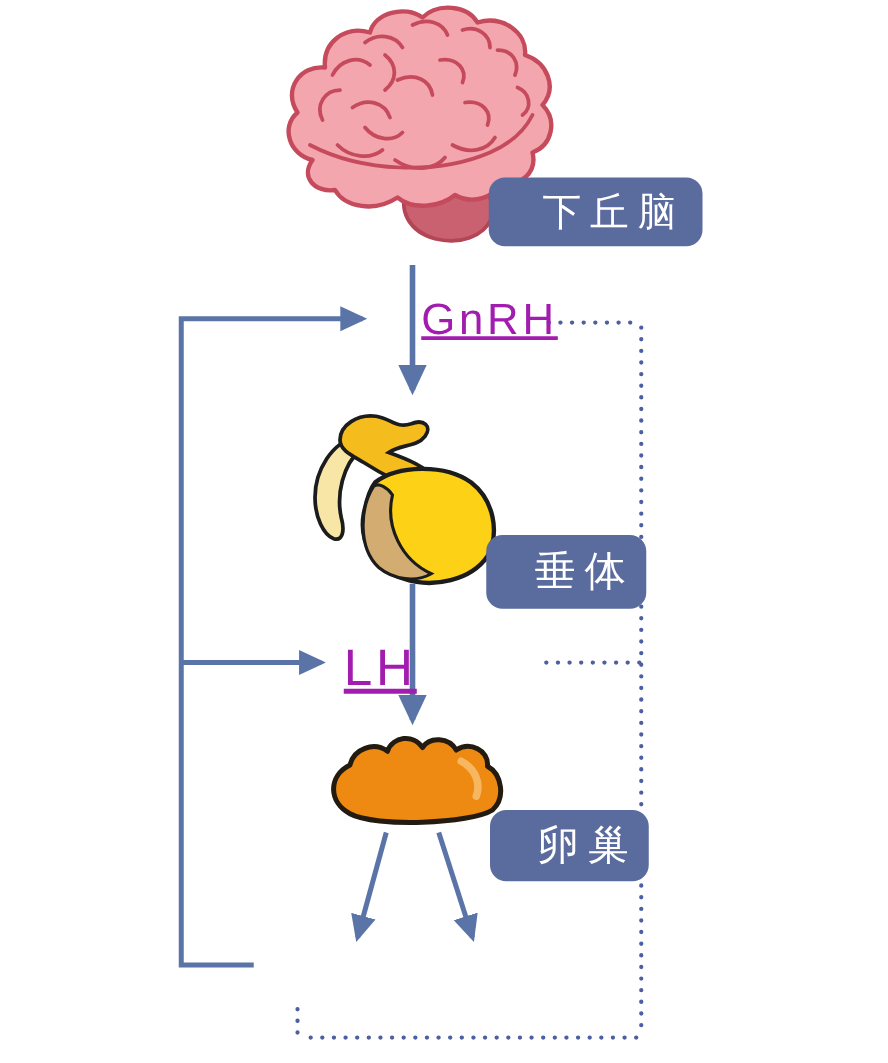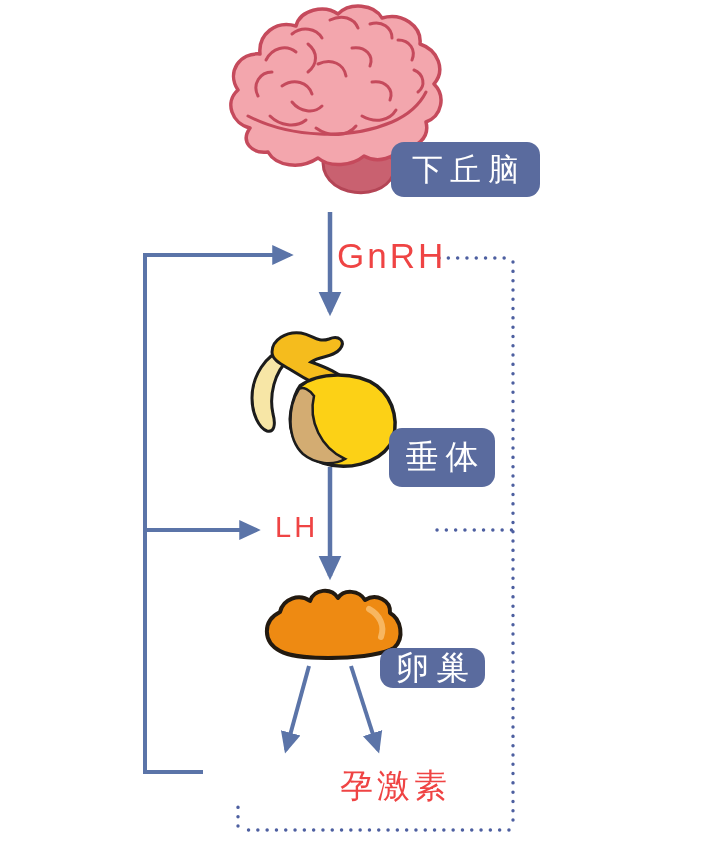--- a/index.html
+++ b/index.html
@@ -14,32 +14,34 @@
   .node-box{
     position:absolute;
     background:#5a6b9e;
     border-radius:13px;
     color:#ffffff;
     display:flex;align-items:center;justify-content:center;
     letter-spacing:7px;
     text-indent:7px;
     font-weight:400;
     z-index:3;
+    padding-left:22px;
   }
   .box-hypothalamus{left:391px;top:142px;width:149px;height:55px;font-size:31px;}
   .box-pituitary{left:389px;top:428px;width:106px;height:59px;font-size:33px;}
-  .box-ovary{left:380px;top:648px;width:105px;height:40px;font-size:33px;}
+  .box-ovary{left:392px;top:648px;width:105px;height:57px;font-size:33px;}
   .hormone{
     position:absolute;
-    color:#ef4444;
+    color:#a21caf;
     white-space:nowrap;
     z-index:2;
+    text-decoration:underline;
   }
   .t-gnrh{left:337px;top:236px;font-size:35px;letter-spacing:3px;}
-  .t-lh{left:275px;top:511px;font-size:29px;letter-spacing:3px;}
+  .t-lh{left:275px;top:511px;font-size:41px;letter-spacing:3px;}
   .t-fsh{left:349px;top:511px;font-size:35px;letter-spacing:3px;}
   .t-estrogen{left:209px;top:764px;font-size:33px;letter-spacing:4px;}
   .t-progesterone{left:340px;top:764px;font-size:33px;letter-spacing:4px;}
 </style>
 </head>
 <body>
 
 <div class="canvas">
 
   <svg class="layer" viewBox="0 0 710 850">
@@ -109,15 +111,14 @@
   </div>
   <div class="node-box box-pituitary">
     <span>垂体</span>
   </div>
   <div class="node-box box-ovary">
     <span>卵巢</span>
   </div>
 
   <div class="hormone t-gnrh">GnRH</div>
   <div class="hormone t-lh">LH</div>
-  <div class="hormone t-progesterone">孕激素</div>
 
 </div>
 
 </body></html>

